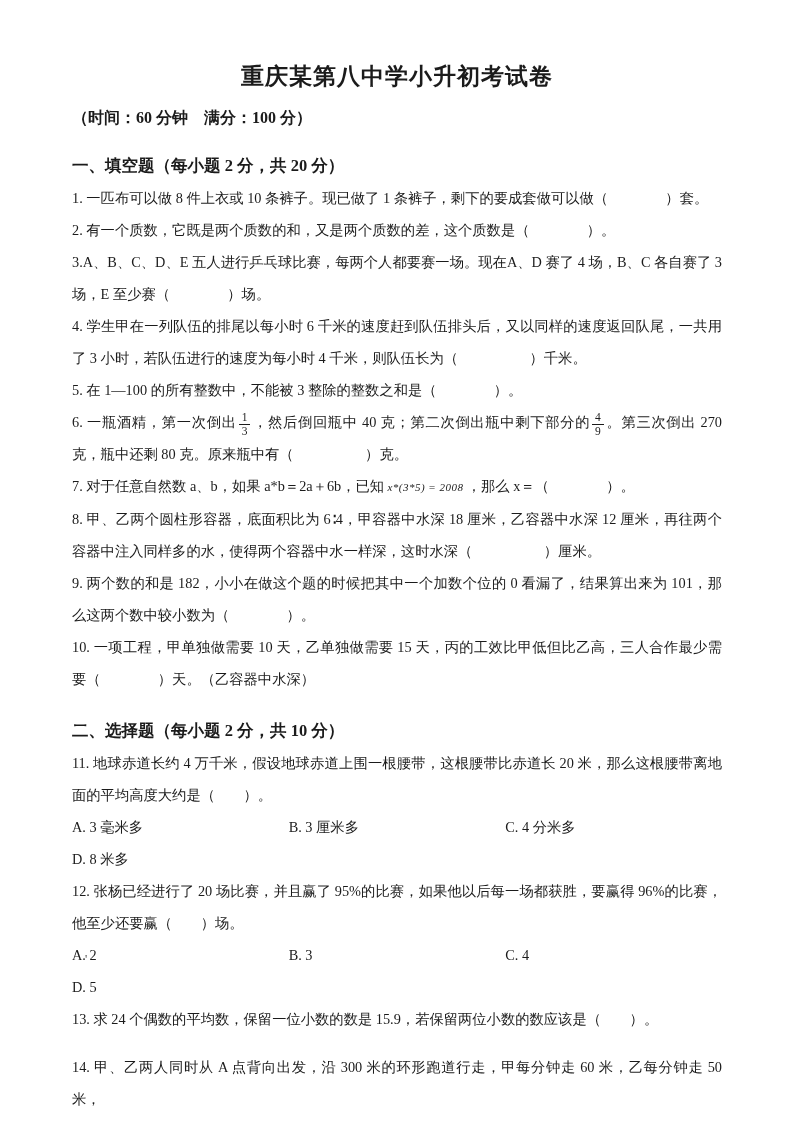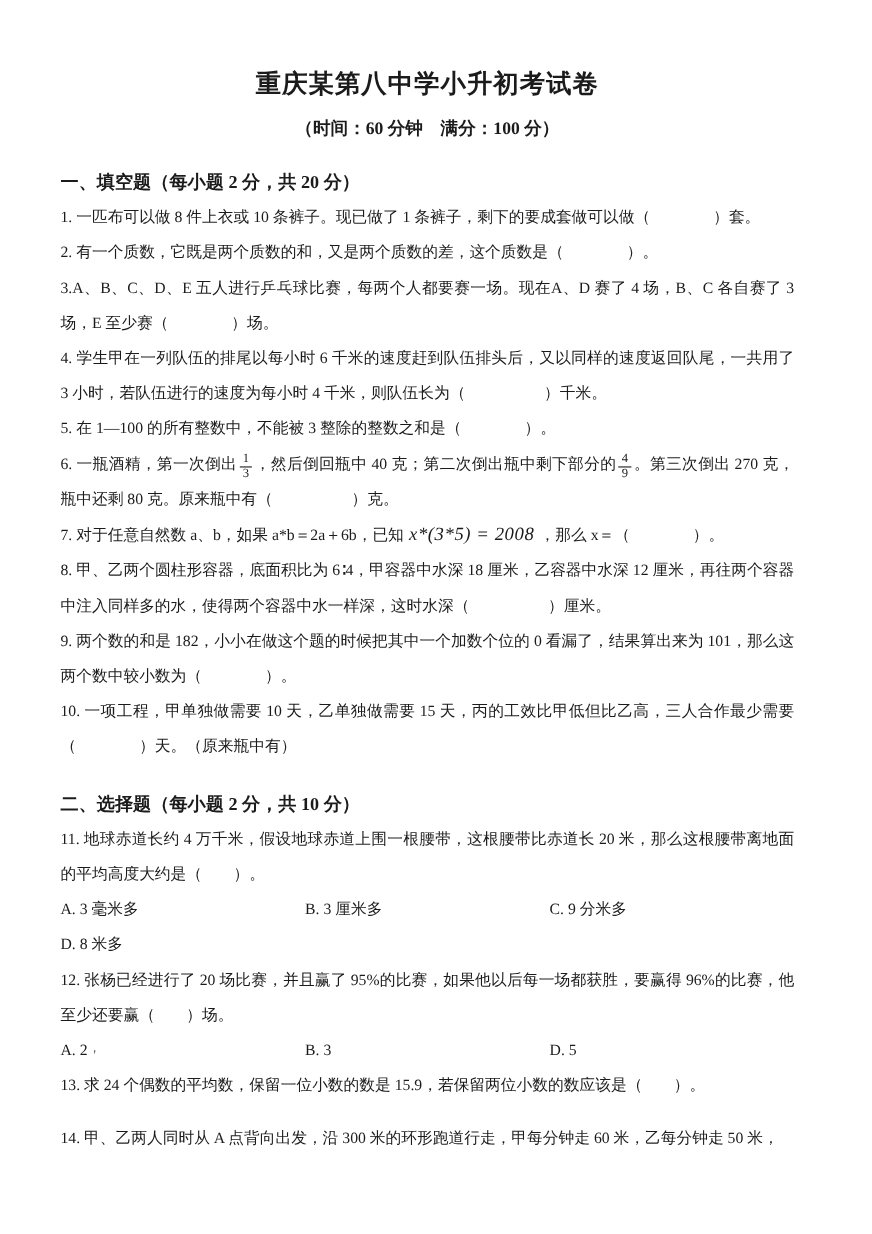--- a/index.html
+++ b/index.html
@@ -10,33 +10,33 @@
   body {
     width: 793px;
     height: 1122px;
     overflow: hidden;
     position: relative;
     font-family: "Liberation Serif", "DejaVu Serif", serif;
     color: #1b1b1b;
   }
   .doc {
     position: relative;
-    padding: 62px 71px 0 55px;
+    padding: 62px 71px 0 72px;
   }
   .title {
     font-size: 23px;
     font-weight: 700;
     text-align: center;
     line-height: 30px;
     letter-spacing: 1px;
   }
   .subtitle {
     font-size: 16px;
     font-weight: 700;
-    text-align: center;
+    text-align: left;
     line-height: 24px;
     margin-top: 14px;
   }
   .sec-heading {
     font-size: 16.5px;
     font-weight: 700;
     line-height: 32px;
     margin-top: 20px;
   }
   .q {
@@ -72,21 +72,21 @@
     border-bottom: 1px solid #1b1b1b;
     padding: 0 3px;
   }
   .frac .den {
     display: block;
     padding: 0 3px;
   }
   .math {
     font-family: "Liberation Serif", serif;
     font-style: italic;
-    font-size: 17px;
+    font-size: 11px;
     letter-spacing: 0.5px;
   }
   .stray {
     position: absolute;
     left: 85px;
     top: 952px;
     font-size: 12px;
     color: #444444;
   }
 </style>
@@ -100,32 +100,33 @@
       <div class="sec-heading">一、填空题（每小题 2 分，共 20 分）</div>
       <div class="q"><span>1. 一匹布可以做 8 件上衣或 10 条裤子。现已做了 1 条裤子，剩下的要成套做可以做</span><span class="blank">（　　　　）</span><span>套。</span></div>
       <div class="q"><span>2. 有一个质数，它既是两个质数的和，又是两个质数的差，这个质数是</span><span class="blank">（　　　　）</span><span>。</span></div>
       <div class="q"><span>3.A、B、C、D、E 五人进行乒乓球比赛，每两个人都要赛一场。现在A、D 赛了 4 场，B、C 各自赛了 3 场，E 至少赛</span><span class="blank">（　　　　）</span><span>场。</span></div>
       <div class="q"><span>4. 学生甲在一列队伍的排尾以每小时 6 千米的速度赶到队伍排头后，又以同样的速度返回队尾，一共用了 3 小时，若队伍进行的速度为每小时 4 千米，则队伍长为</span><span class="blank">（　　　　　）</span><span>千米。</span></div>
       <div class="q"><span>5. 在 1—100 的所有整数中，不能被 3 整除的整数之和是</span><span class="blank">（　　　　）</span><span>。</span></div>
       <div class="q"><span>6. 一瓶酒精，第一次倒出</span><span class="frac"><span class="num">1</span><span class="den">3</span></span><span>，然后倒回瓶中 40 克；第二次倒出瓶中剩下部分的</span><span class="frac"><span class="num">4</span><span class="den">9</span></span><span>。第三次倒出 270 克，瓶中还剩 80 克。原来瓶中有</span><span class="blank">（　　　　　）</span><span>克。</span></div>
       <div class="q"><span>7. 对于任意自然数 a、b，如果 a*b＝2a＋6b，已知</span><span class="math"> x*(3*5) = 2008 </span><span>，那么 x＝</span><span class="blank">（　　　　）</span><span>。</span></div>
       <div class="q"><span>8. 甲、乙两个圆柱形容器，底面积比为 6∶4，甲容器中水深 18 厘米，乙容器中水深 12 厘米，再往两个容器中注入同样多的水，使得两个容器中水一样深，这时水深</span><span class="blank">（　　　　　）</span><span>厘米。</span></div>
       <div class="q"><span>9. 两个数的和是 182，小小在做这个题的时候把其中一个加数个位的 0 看漏了，结果算出来为 101，那么这两个数中较小数为</span><span class="blank">（　　　　）</span><span>。</span></div>
-      <div class="q"><span>10. 一项工程，甲单独做需要 10 天，乙单独做需要 15 天，丙的工效比甲低但比乙高，三人合作最少需要</span><span class="blank">（　　　　）</span><span>天。（原来瓶中有）</span></div>
+      <div class="q"><span>10. 一项工程，甲单独做需要 10 天，乙单独做需要 15 天，丙的工效比甲低但比乙高，三人合作最少需要</span><span class="blank">（　　　　）</span><span>天。（乙容器中水深）</span></div>
       <div class="sec-heading">二、选择题（每小题 2 分，共 10 分）</div>
       <div class="q"><span>11. 地球赤道长约 4 万千米，假设地球赤道上围一根腰带，这根腰带比赤道长 20 米，那么这根腰带离地面的平均高度大约是</span><span class="blank">（　　）</span><span>。</span></div>
       <div class="opts">
         <span class="opt">A. 3 毫米多</span>
         <span class="opt">B. 3 厘米多</span>
-        <span class="opt">C. 9 分米多</span>
+        <span class="opt">C. 4 分米多</span>
         <span class="opt">D. 8 米多</span>
       </div>
       <div class="q"><span>12. 张杨已经进行了 20 场比赛，并且赢了 95%的比赛，如果他以后每一场都获胜，要赢得 96%的比赛，他至少还要赢</span><span class="blank">（　　）</span><span>场。</span></div>
       <div class="opts">
         <span class="opt">A. 2</span>
         <span class="opt">B. 3</span>
+        <span class="opt">C. 4</span>
         <span class="opt">D. 5</span>
       </div>
       <div class="q"><span>13. 求 24 个偶数的平均数，保留一位小数的数是 15.9，若保留两位小数的数应该是</span><span class="blank">（　　）</span><span>。</span></div>
       <div class="q gap-top"><span>14. 甲、乙两人同时从 A 点背向出发，沿 300 米的环形跑道行走，甲每分钟走 60 米，乙每分钟走 50 米，</span></div>
     </div>
 </div>
 <span class="stray">'</span>
 
 </body></html>

